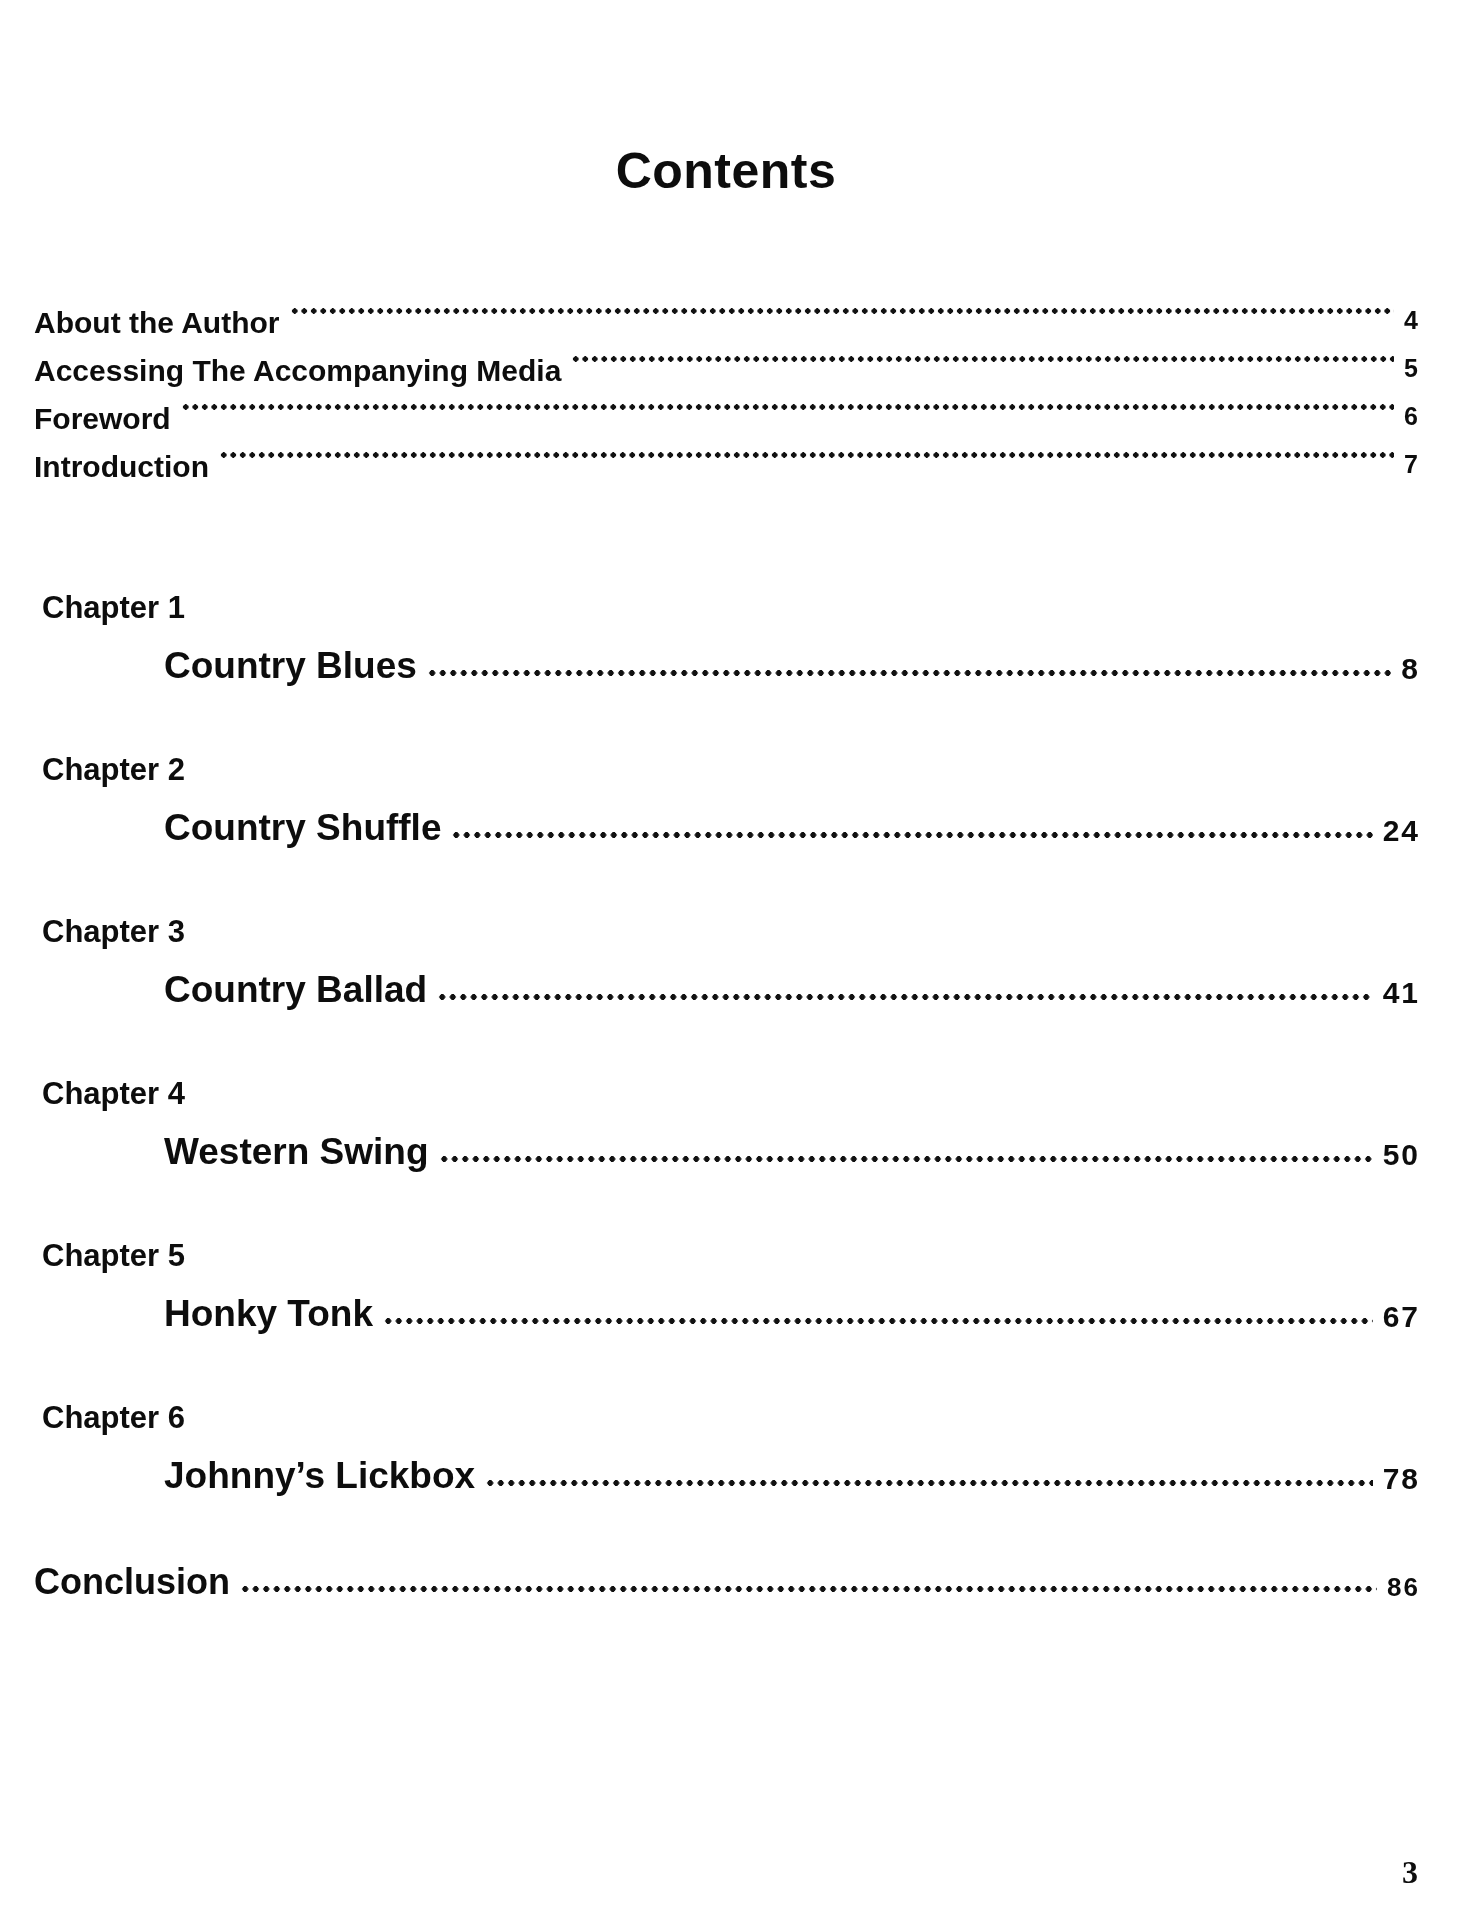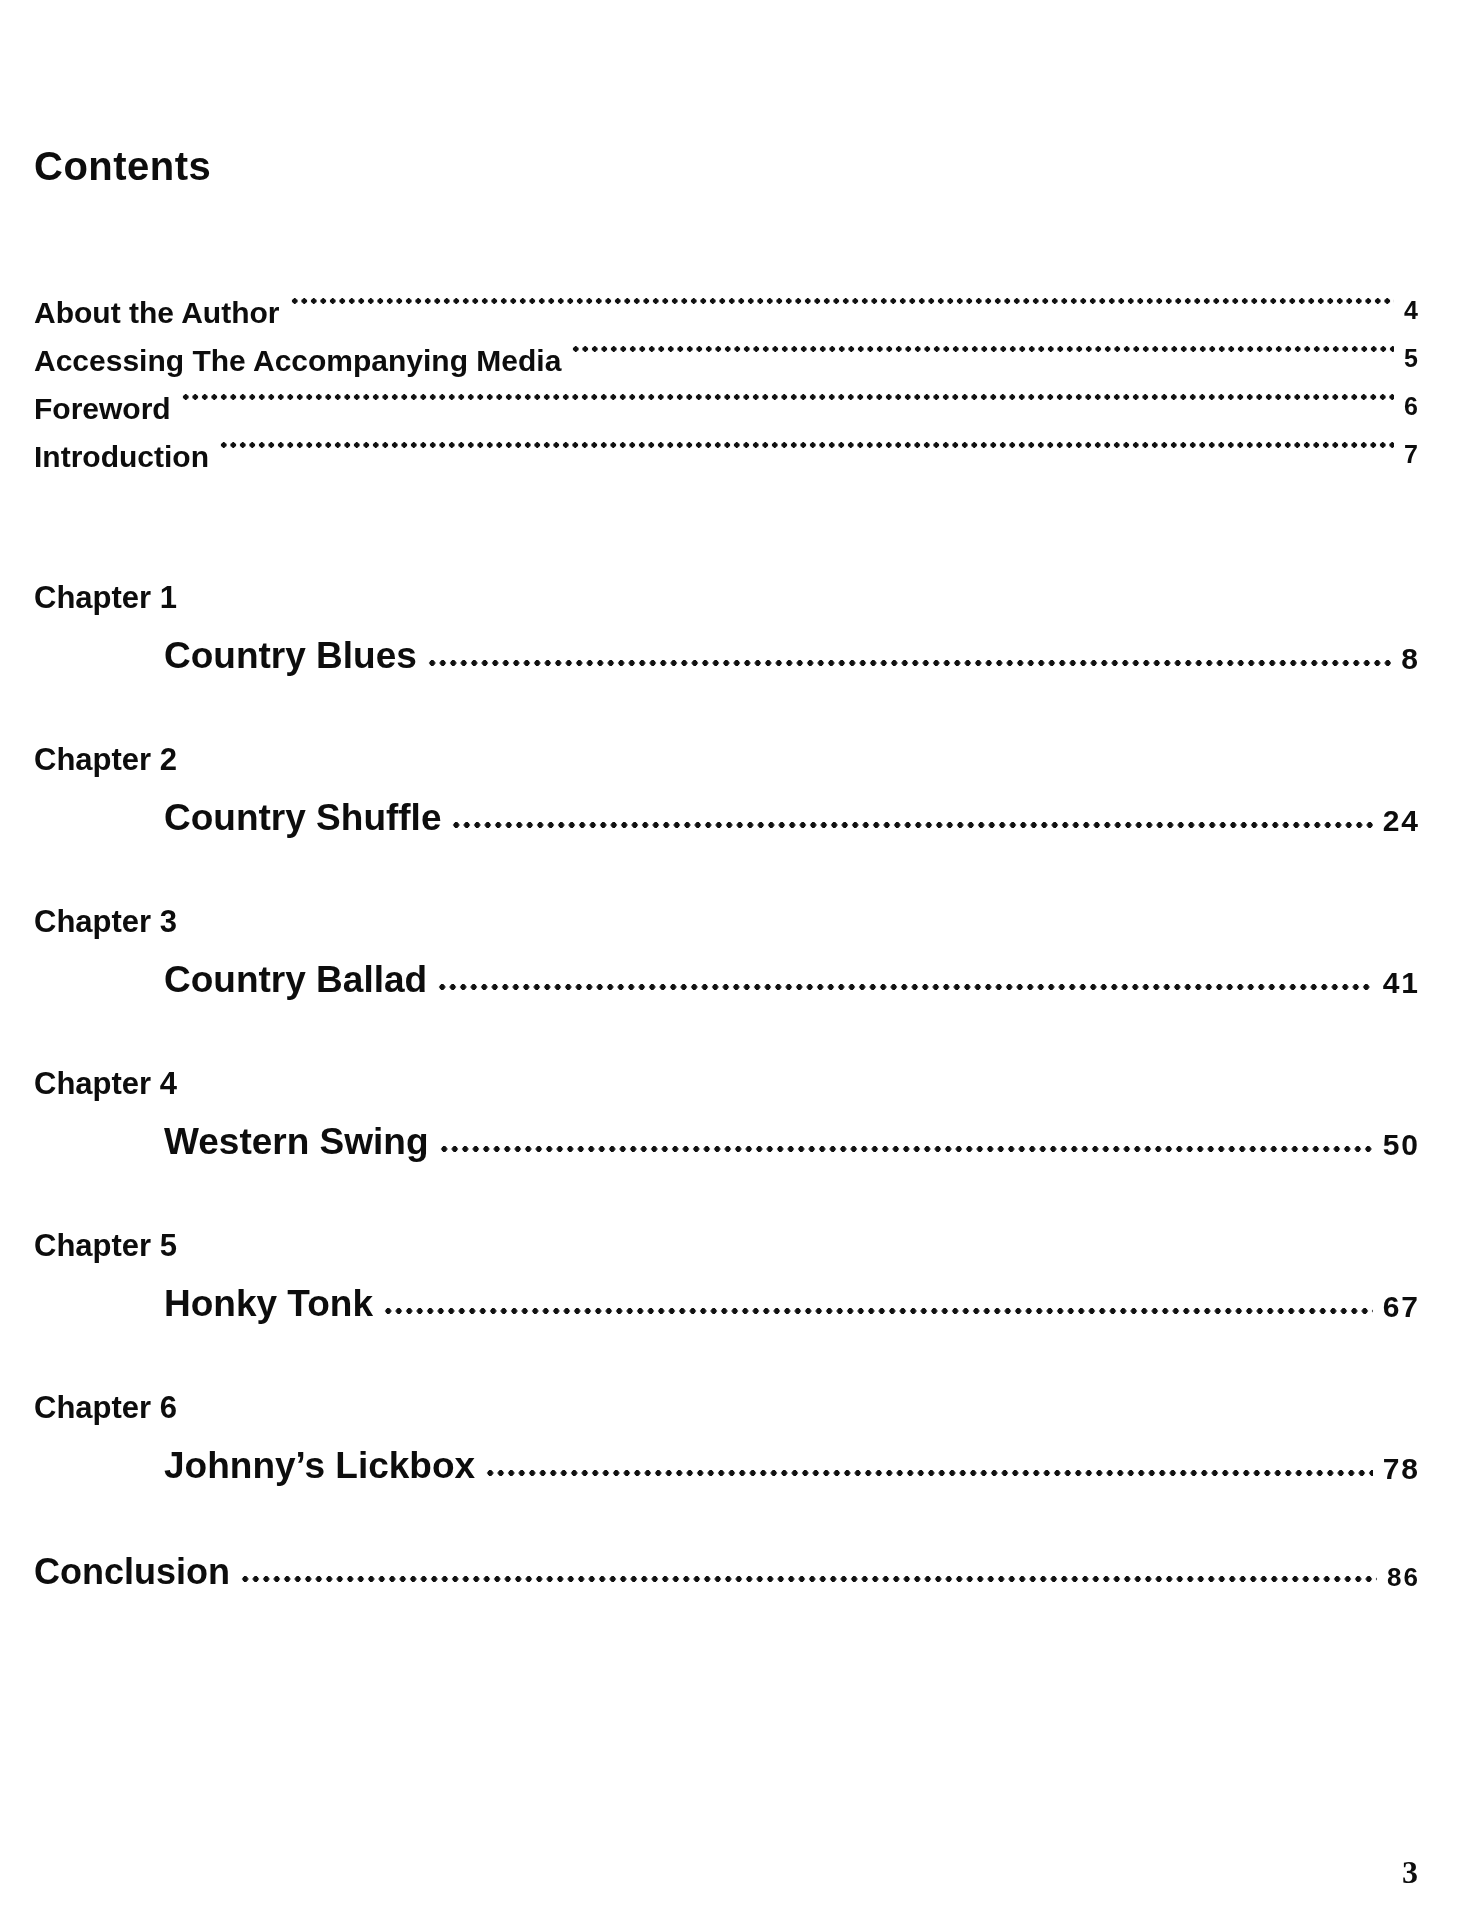--- a/index.html
+++ b/index.html
@@ -11,23 +11,23 @@
     box-sizing: border-box;
     padding: 146px 63px 0 34px;
     font-family: "Liberation Sans", sans-serif;
     font-weight: 700;
     color: #0d0d0d;
     overflow: hidden;
   }
 
   .title {
     margin: 0;
-    font-size: 40px;
+    font-size: 50px;
     line-height: 1;
-    text-align: left;
+    text-align: center;
     letter-spacing: 0.5px;
   }
 
   
   .leader {
     flex: 1 1 auto;
     height: 6px;
     margin: 0 10px 7px 10px;
     background-image: radial-gradient(circle, #111 2.6px, transparent 2.9px);
     background-size: 9.5px 6px;
@@ -42,21 +42,21 @@
 
   
   .front-matter { margin-top: 112px; }
   .fm-row { display: flex; align-items: flex-start; margin-bottom: 18px; height: 30px; }
   .fm-label { font-size: 30px; line-height: 30px; white-space: nowrap; }
   .fm-page { font-size: 25px; line-height: 25px; white-space: nowrap; }
 
   
   .chapters { margin-top: 110px; }
   .chapter { margin-bottom: 70px; }
-  .ch-heading { font-size: 31px; line-height: 31px; }
+  .ch-heading { font-size: 31px; line-height: 31px; margin-left: 8px; }
   .ch-title-row { display: flex; align-items: flex-end; margin-top: 24px; padding-left: 91px; }
   .ch-title { font-size: 37px; line-height: 37px; white-space: nowrap; margin-left: 39px; }
   .ch-page { font-size: 30px; line-height: 30px; letter-spacing: 2px; margin-right: -2px; white-space: nowrap; }
 
   
   .conclusion-row { display: flex; align-items: flex-end; margin-top: 22px; }
   .conc-label { font-size: 36px; line-height: 36px; white-space: nowrap; }
   .conc-page { font-size: 26px; line-height: 26px; letter-spacing: 2px; margin-right: -2px; white-space: nowrap; }
 
   

